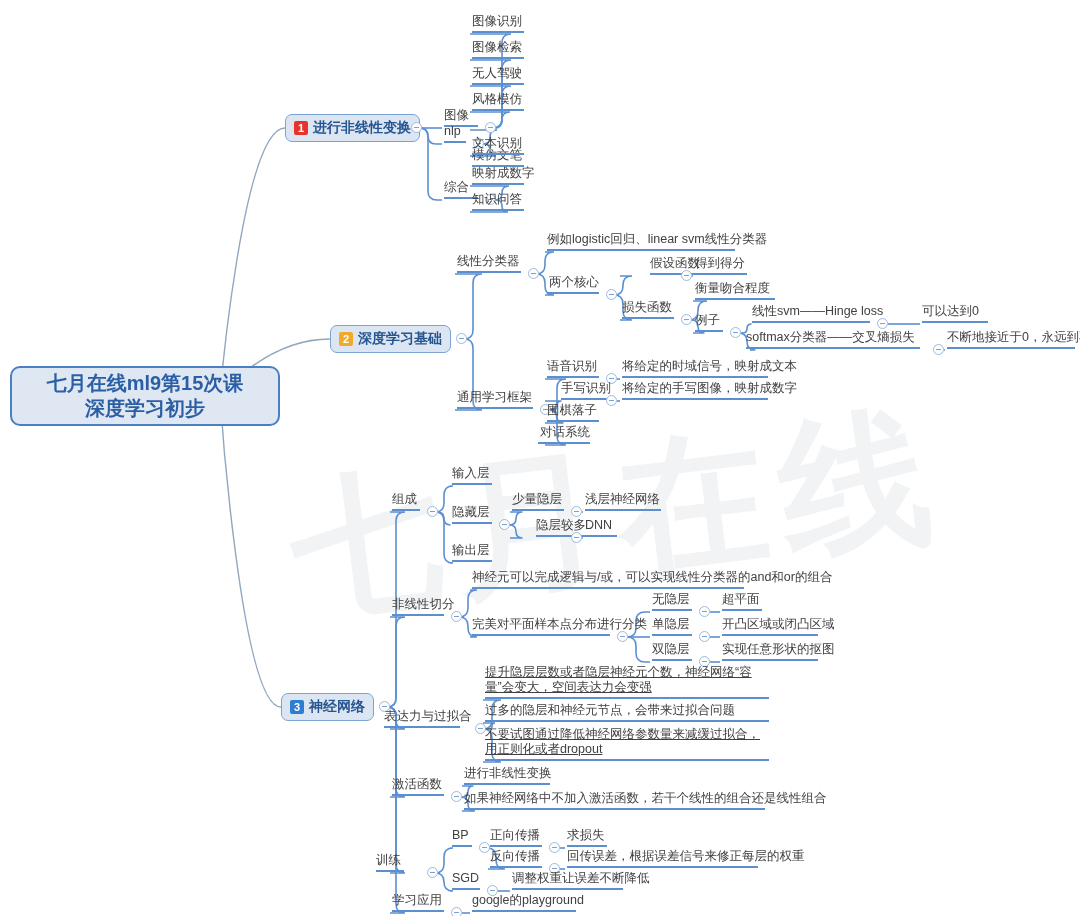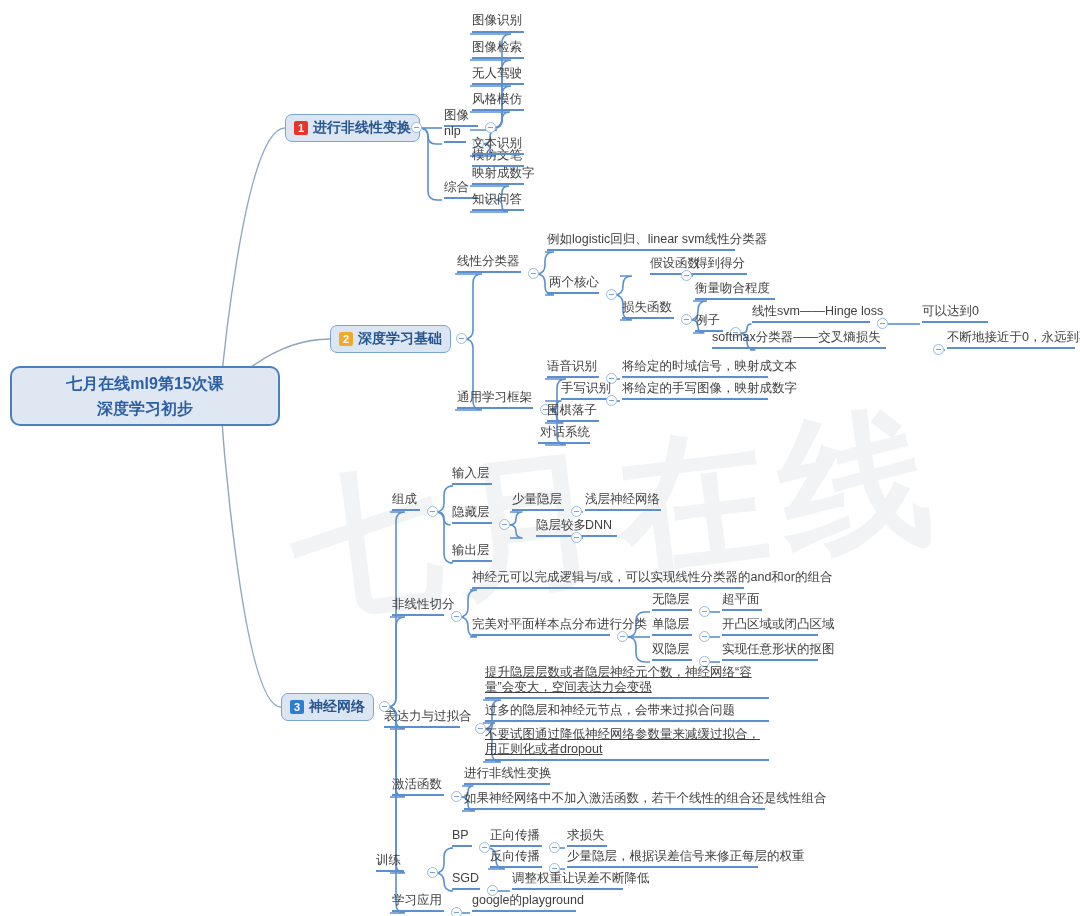--- a/index.html
+++ b/index.html
@@ -22,21 +22,21 @@
   }
   
   .root{
     position:absolute;
     box-sizing:border-box;
     background:#dfe7f2;
     border:2px solid #4a7fc1;
     border-radius:10px;
     color:#2b5fa5;
     font-weight:bold;
-    font-size:16px;
+    font-size:20px;
     line-height:25px;
     text-align:center;
     display:flex;align-items:center;justify-content:center;
     padding:6px 10px;
     white-space:pre-line;
   }
   
   .l1{
     position:absolute;
     box-sizing:border-box;
@@ -175,21 +175,21 @@
 深度学习初步</span></div>
       <div class="l1" style="left: 285px; top: 114px;">
         <span class="badge" style="background: rgb(232, 51, 42);">1</span>
         <span>进行非线性变换</span>
       </div>
       <div class="tog" style="left: 411px; top: 122px;"></div>
       <div class="node ul" style="left: 442px; top: 108px; width: 38px;">
         <span class="txt">图像</span>
       </div>
       <div class="tog" style="left: 485px; top: 122px;"></div>
-      <div class="node ul" style="left: 470px; top: 14px; width: 56px; font-family: Liberation Mono, monospace;">
+      <div class="node ul" style="left: 470px; top: 14px; width: 56px;">
         <span class="txt">图像识别</span>
       </div>
       <div class="node ul" style="left: 470px; top: 40px; width: 56px;">
         <span class="txt">图像检索</span>
       </div>
       <div class="node ul" style="left: 470px; top: 66px; width: 56px;">
         <span class="txt">无人驾驶</span>
       </div>
       <div class="node ul" style="left: 470px; top: 92px; width: 56px;">
         <span class="txt">风格模仿</span>
@@ -248,21 +248,21 @@
         <span class="txt">例子</span>
       </div>
       <div class="tog" style="left: 730px; top: 327px;"></div>
       <div class="node ul" style="left: 750px; top: 304px; width: 122px;">
         <span class="txt">线性svm——Hinge loss</span>
       </div>
       <div class="tog" style="left: 877px; top: 318px;"></div>
       <div class="node ul" style="left: 920px; top: 304px; width: 70px;">
         <span class="txt">可以达到0</span>
       </div>
-      <div class="node ul" style="left: 710px; top: 330px; width: 178px;">
+      <div class="node ul" style="left: 744px; top: 330px; width: 178px;">
         <span class="txt">softmax分类器——交叉熵损失</span>
       </div>
       <div class="tog" style="left: 933px; top: 344px;"></div>
       <div class="node ul" style="left: 945px; top: 330px; width: 132px;">
         <span class="txt">不断地接近于0，永远到不了0</span>
       </div>
       <div class="node ul" style="left: 455px; top: 390px; width: 80px;">
         <span class="txt">通用学习框架</span>
       </div>
       <div class="tog" style="left: 540px; top: 404px;"></div>
@@ -387,21 +387,21 @@
       </div>
       <div class="tog" style="left: 549px; top: 842px;"></div>
       <div class="node ul" style="left: 565px; top: 828px; width: 44px;">
         <span class="txt">求损失</span>
       </div>
       <div class="node ul" style="left: 488px; top: 849px; width: 56px;">
         <span class="txt">反向传播</span>
       </div>
       <div class="tog" style="left: 549px; top: 863px;"></div>
       <div class="node ul" style="left: 565px; top: 849px; width: 195px;">
-        <span class="txt">少量隐层，根据误差信号来修正每层的权重</span>
+        <span class="txt">回传误差，根据误差信号来修正每层的权重</span>
       </div>
       <div class="node ul" style="left: 450px; top: 871px; width: 32px;">
         <span class="txt">SGD</span>
       </div>
       <div class="tog" style="left: 487px; top: 885px;"></div>
       <div class="node ul" style="left: 510px; top: 871px; width: 115px;">
         <span class="txt">调整权重让误差不断降低</span>
       </div>
       <div class="node ul" style="left: 390px; top: 893px; width: 56px;">
         <span class="txt">学习应用</span>

